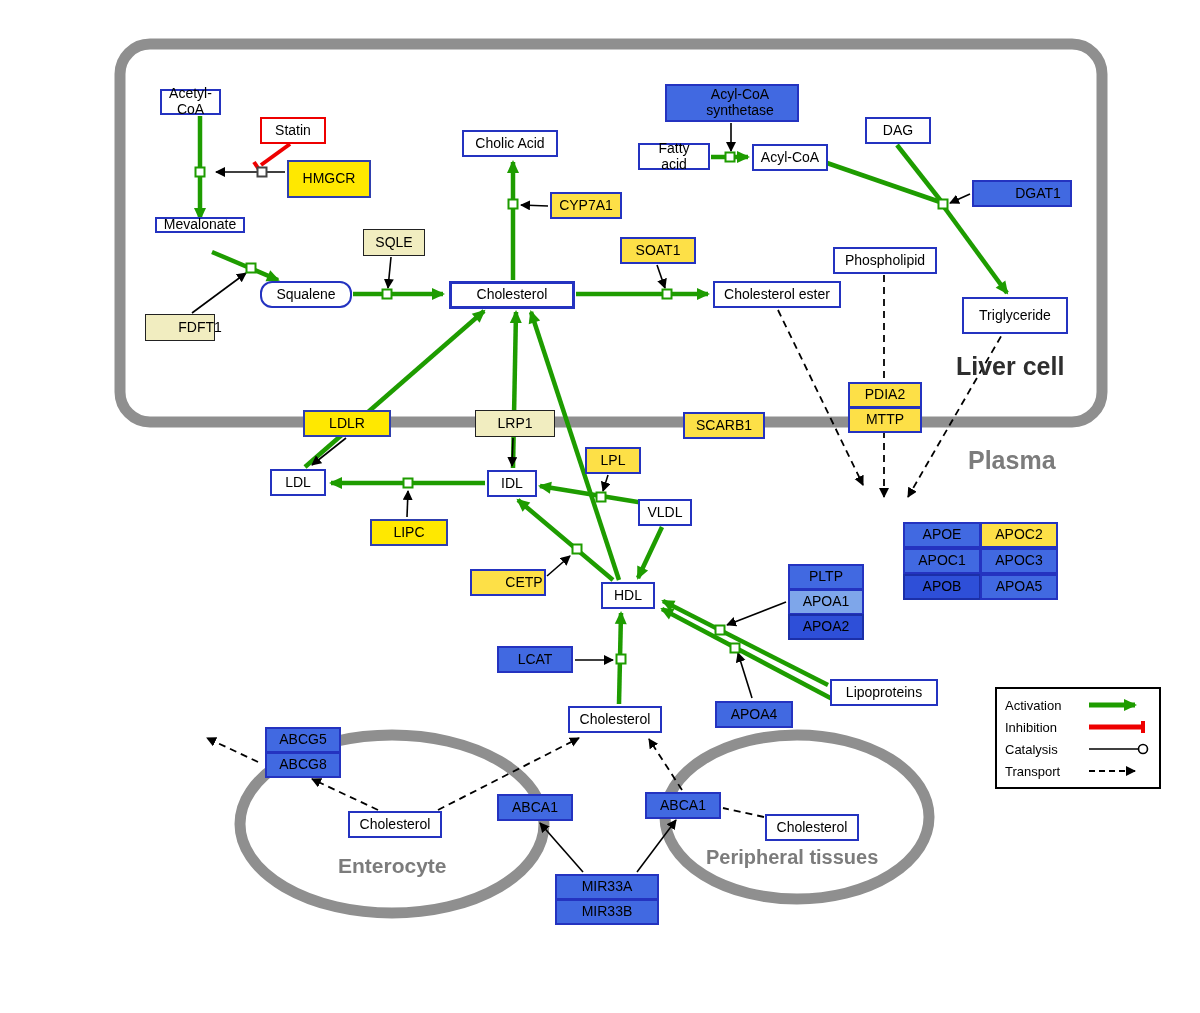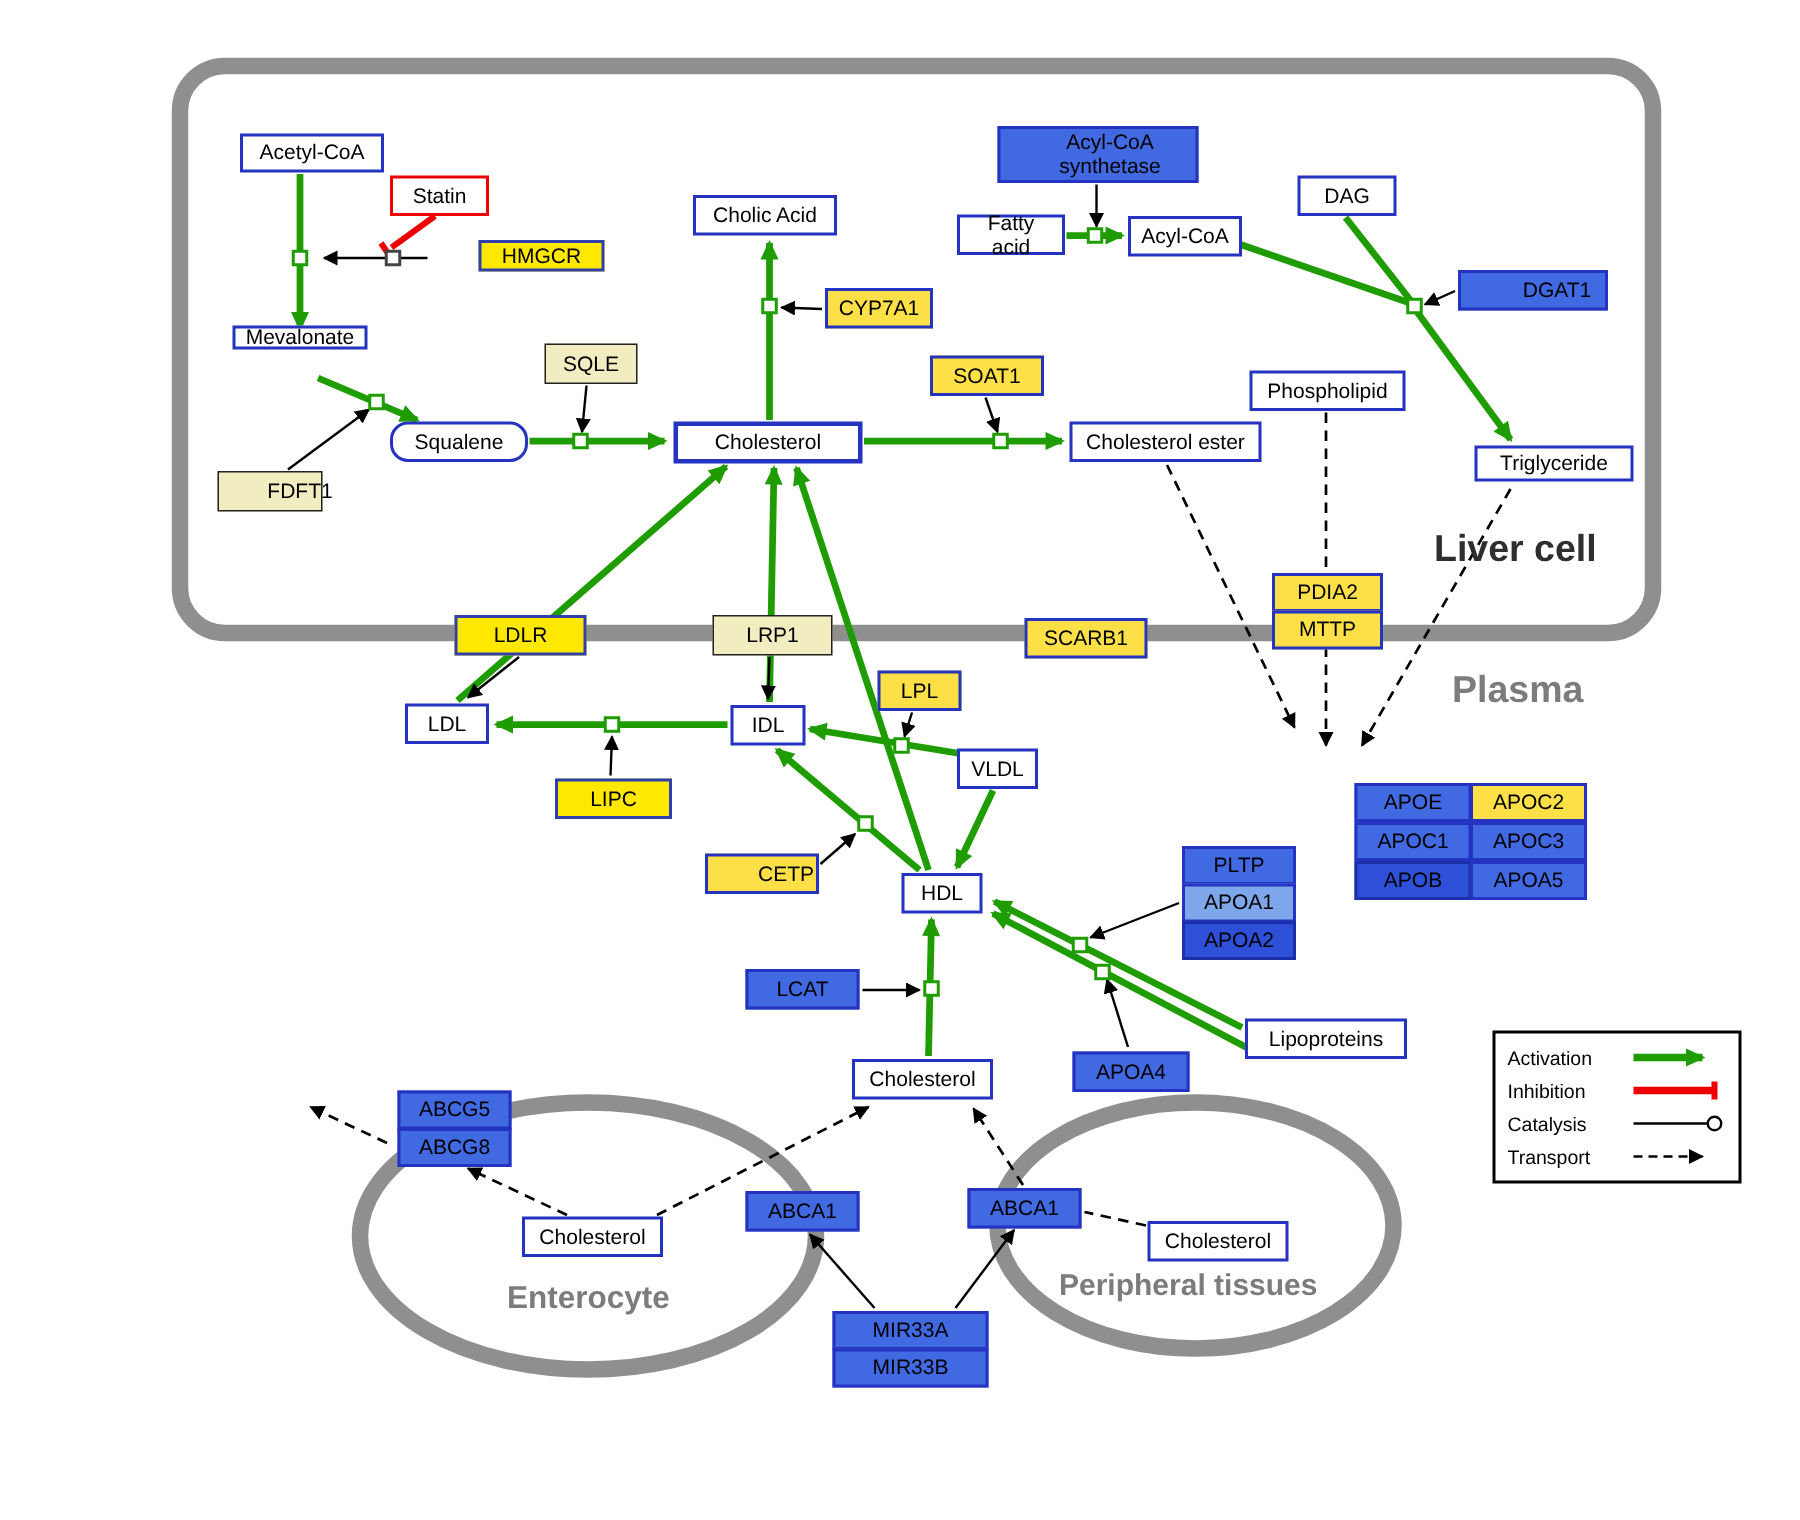--- a/index.html
+++ b/index.html
@@ -118,39 +118,39 @@
       <rect x="730.5" y="643.5" width="9" height="9"></rect>
       <rect x="257.5" y="167.5" width="9" height="9" stroke="#444"></rect>
     </g>
   </svg>
 
   <div class="region-label" style="left:956px;top:352px;font-size:25px;color:#2e2e2e;">Liver cell</div>
   <div class="region-label" style="left:968px;top:446px;font-size:25px;">Plasma</div>
   <div class="region-label" style="left:338px;top:854px;font-size:21px;">Enterocyte</div>
   <div class="region-label" style="left:706px;top:846px;font-size:20px;">Peripheral tissues</div>
 
-  <div class="node" style="left:160px;top:89px;width:96px;height:26px;">Acetyl-CoA</div>
+  <div class="node" style="left:160px;top:89px;width:61px;height:26px;">Acetyl-CoA</div>
   <div class="node redb" style="left:260px;top:117px;width:66px;height:27px;">Statin</div>
-  <div class="node yellow" style="left:287px;top:160px;width:84px;height:21px;margin-left:32px;">HMGCR</div>
+  <div class="node yellow" style="left:287px;top:160px;width:84px;height:38px;">HMGCR</div>
   <div class="node" style="left:155px;top:217px;width:90px;height:16px;">Mevalonate</div>
   <div class="node cream" style="left:145px;top:314px;width:70px;height:27px;padding-left:44px;">FDFT1</div>
   <div class="node" style="left:260px;top:281px;width:92px;height:27px;border-radius:12px;">Squalene</div>
   <div class="node cream" style="left:363px;top:229px;width:62px;height:27px;">SQLE</div>
   <div class="node" style="left:462px;top:130px;width:96px;height:27px;">Cholic Acid</div>
   <div class="node lightblue" style="left:550px;top:192px;width:72px;height:27px;">CYP7A1</div>
   <div class="node thick" style="left:449px;top:281px;width:126px;height:28px;">Cholesterol</div>
   <div class="node lightblue" style="left:620px;top:237px;width:76px;height:27px;">SOAT1</div>
   <div class="node" style="left:713px;top:281px;width:128px;height:27px;">Cholesterol ester</div>
   <div class="node royal" style="left:665px;top:84px;width:134px;height:38px;padding-left:20px;">Acyl-CoA synthetase</div>
   <div class="node" style="left:638px;top:143px;width:72px;height:27px;">Fatty acid</div>
   <div class="node" style="left:752px;top:144px;width:76px;height:27px;">Acyl-CoA</div>
   <div class="node" style="left:865px;top:117px;width:66px;height:27px;">DAG</div>
   <div class="node royal" style="left:972px;top:180px;width:100px;height:27px;padding-left:36px;">DGAT1</div>
   <div class="node" style="left:833px;top:247px;width:104px;height:27px;">Phospholipid</div>
-  <div class="node" style="left:962px;top:297px;width:106px;height:24px;margin-left:21px;">Triglyceride</div>
+  <div class="node" style="left:962px;top:297px;width:106px;height:37px;">Triglyceride</div>
 
   <div class="node yellow" style="left:303px;top:410px;width:88px;height:27px;">LDLR</div>
   <div class="node cream" style="left:475px;top:410px;width:80px;height:27px;">LRP1</div>
   <div class="node lightblue" style="left:683px;top:412px;width:82px;height:27px;">SCARB1</div>
   <div class="node lightblue" style="left:848px;top:382px;width:74px;height:26px;">PDIA2</div>
   <div class="node lightblue" style="left:848px;top:407px;width:74px;height:26px;">MTTP</div>
 
   <div class="node" style="left:270px;top:469px;width:56px;height:27px;">LDL</div>
   <div class="node" style="left:487px;top:470px;width:50px;height:27px;">IDL</div>
   <div class="node lightblue" style="left:585px;top:447px;width:56px;height:27px;">LPL</div>

